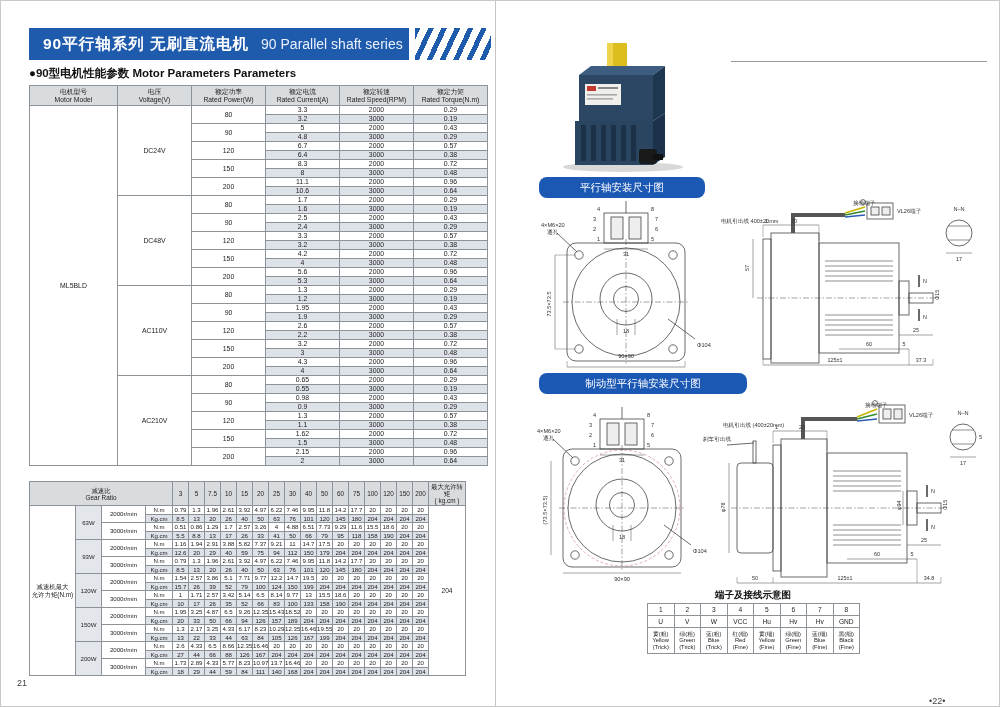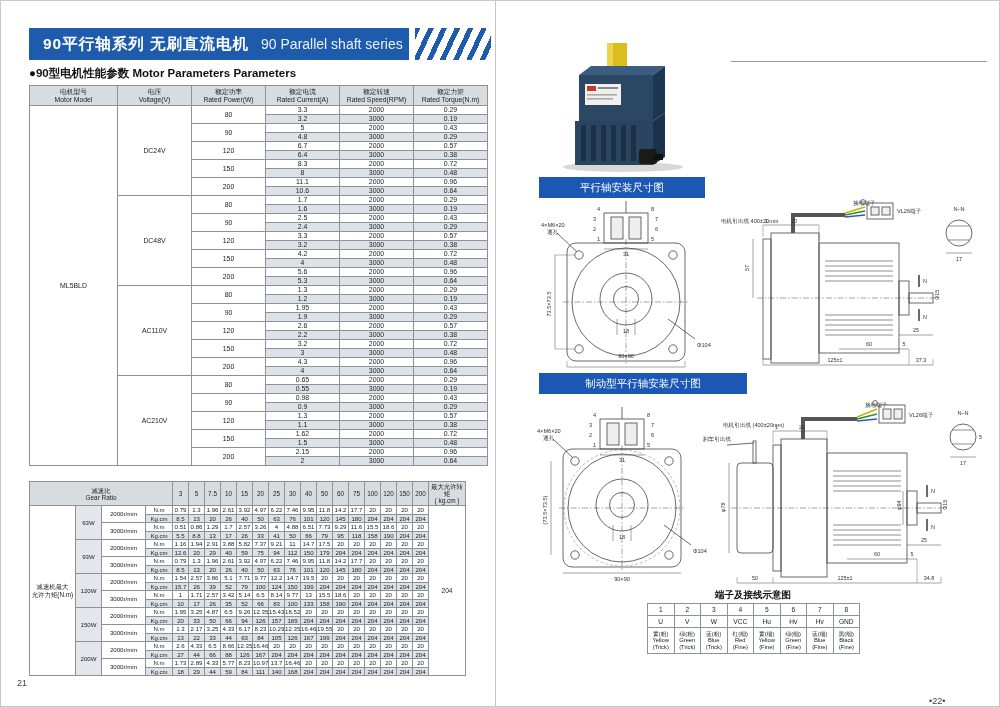--- a/index.html
+++ b/index.html
@@ -42,21 +42,21 @@
   .gtable td{font-size:6.1px;height:8px;line-height:7.5px;background:#fff;}
   .gtable tr.shade td{background:#dde1e8;}
   .gtable td.leftlbl{background:#fff;white-space:pre-line;font-size:6.4px;}
   .gtable td.powcell{background:#e3e7ec;}
   .gtable td.maxcell{background:#fff;font-size:6.6px;}
 
   
   .photo{position:absolute;left:46px;top:38px;}
   .hrule{position:absolute;left:232px;top:60px;width:256px;height:1px;background:#9a9a9a;}
   .blue-label{position:absolute;background:#1b58b4;color:#fff;font-size:10.5px;
-              display:flex;align-items:center;justify-content:center;height:21px;}
+              display:flex;align-items:center;justify-content:center;height:21px;border-radius:8px;}
   .lbl1{left:40px;top:176px;width:166px;}
   .lbl2{left:40px;top:372px;width:208px;}
   .diag{position:absolute;}
   .d1{left:36px;top:198px;}
   .d2{left:28px;top:396px;}
   .diag text{font-size:5.6px;fill:#333;font-family:"Liberation Sans",sans-serif;}
   .diag .dimtxt{font-size:5.4px;}
   .term-title{position:absolute;left:148px;top:588px;width:212px;text-align:center;
               font-weight:bold;font-size:9.5px;color:#111;}
   .ttable{position:absolute;left:148px;top:602px;width:212px;border:1px solid #565b61;}

